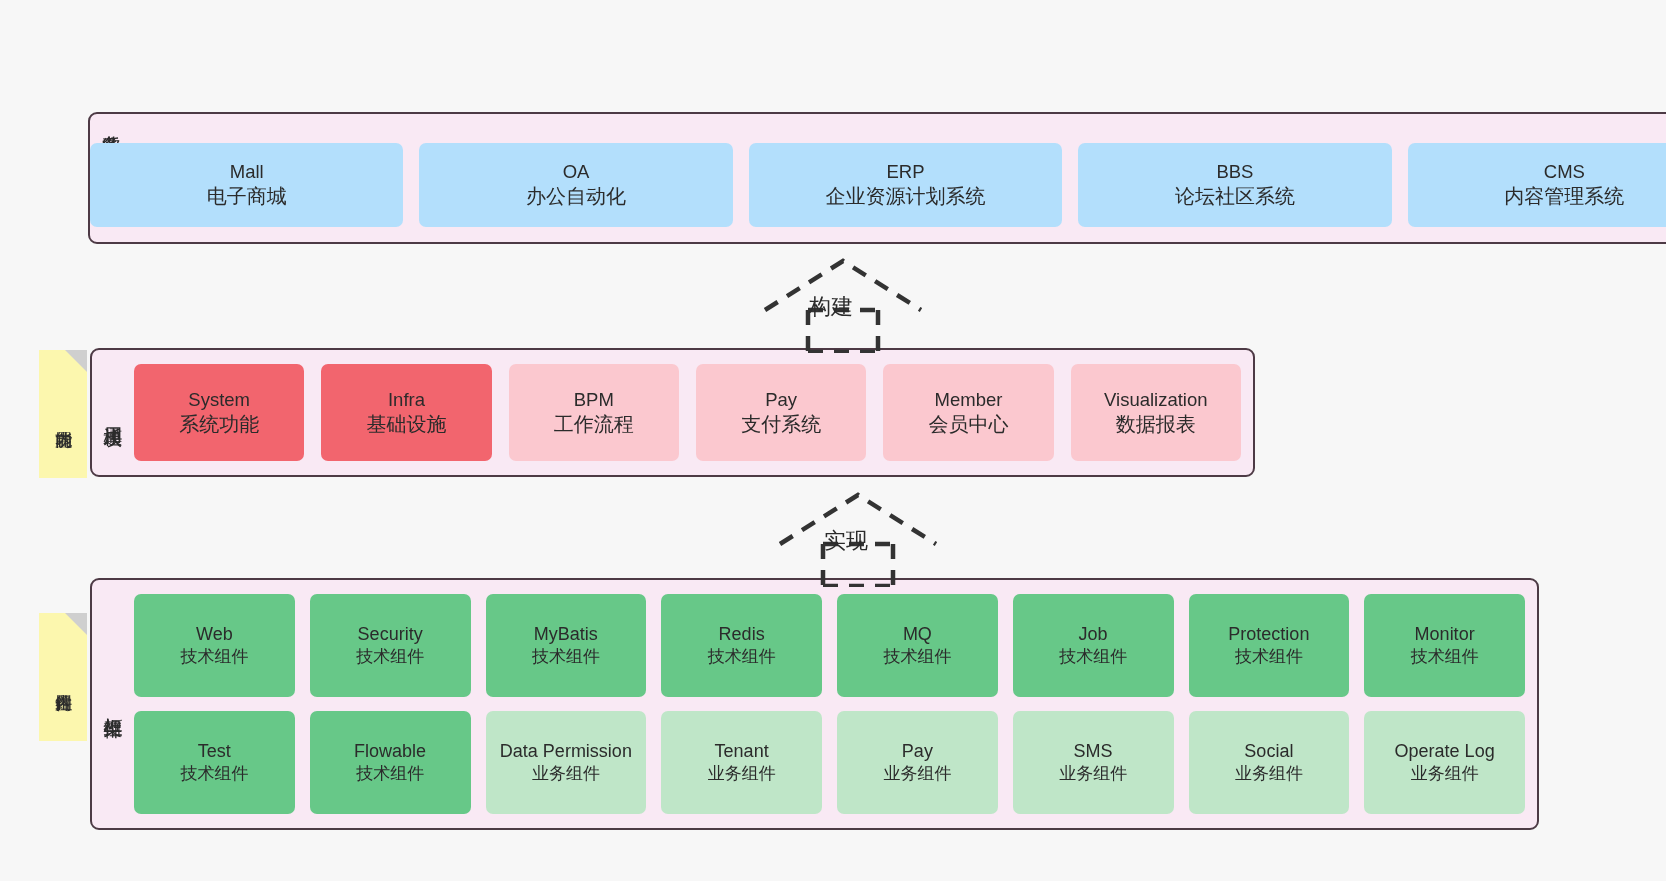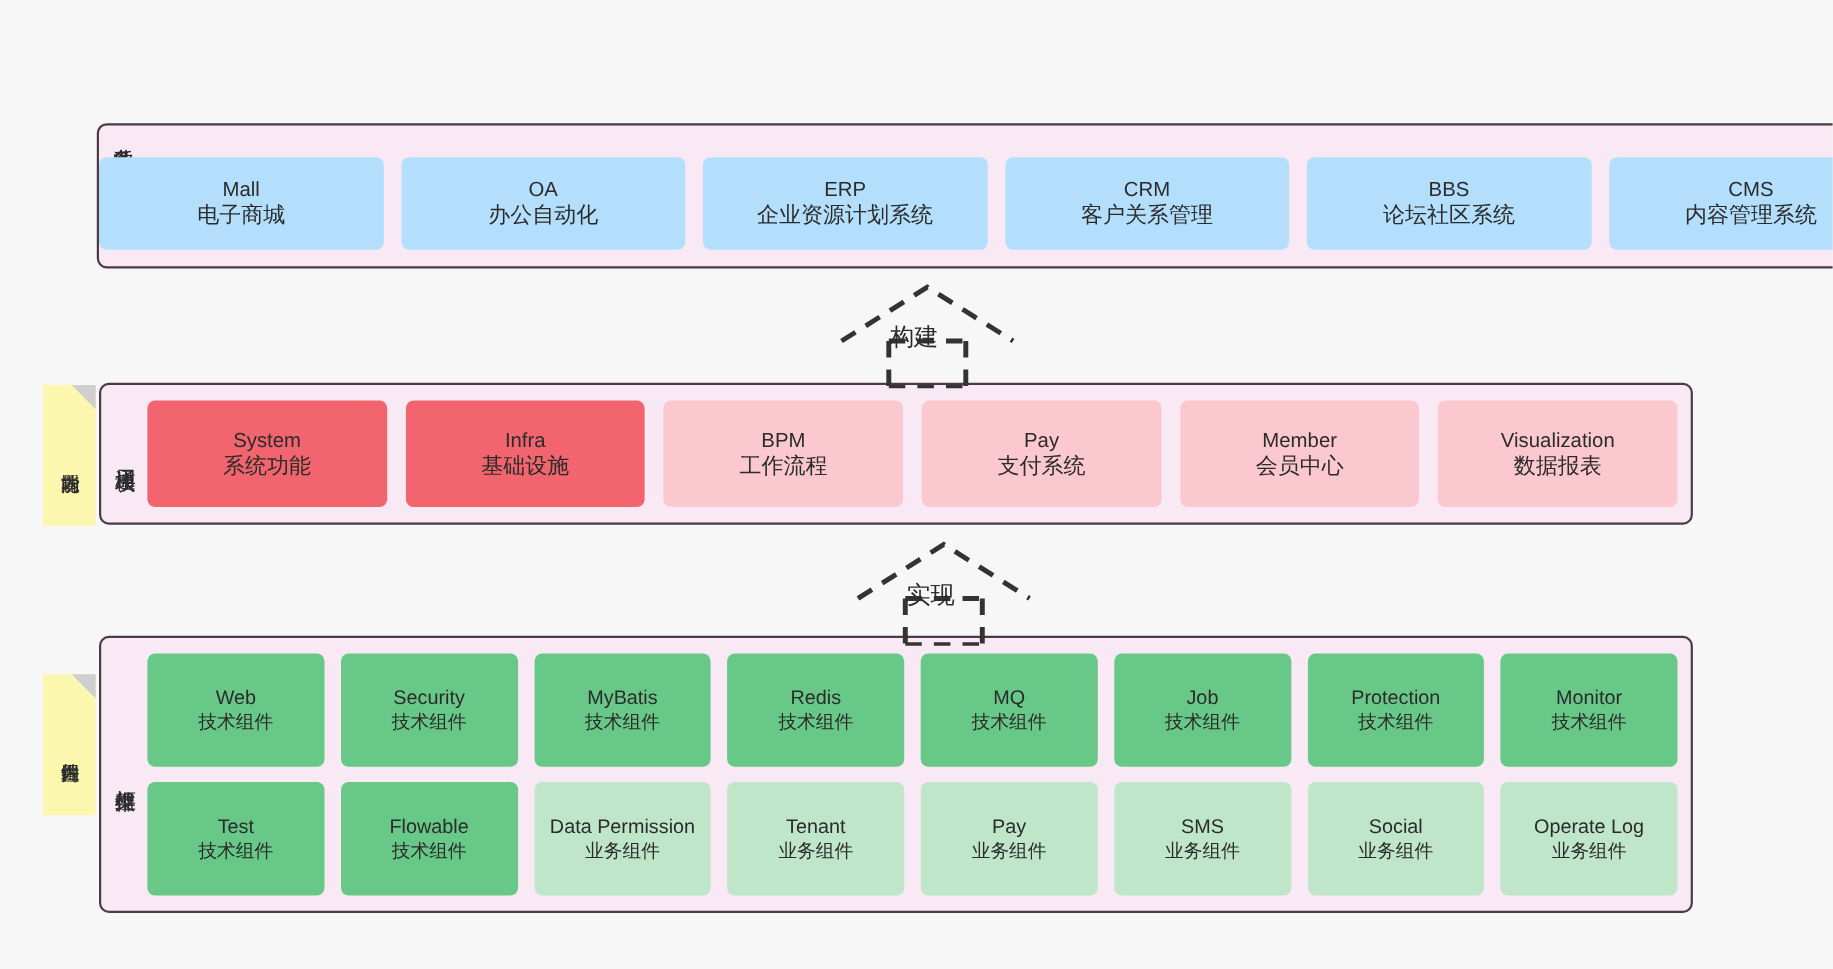--- a/index.html
+++ b/index.html
@@ -82,21 +82,21 @@
   }
   #layer-business .card {
     flex: 1 1 0;
     background: #b3dffc;
   }
 
   
   #layer-modules {
     left: 90px;
     top: 348px;
-    width: 1449px;
+    width: 1165px;
     height: 129px;
   }
   #layer-modules .cards {
     padding: 14px 12px 14px 0;
     gap: 17px;
   }
   #layer-modules .card { flex: 1 1 0; }
   .c-red  { background: #f2656e; }
   .c-pink { background: #fbc8cf; }
 
@@ -205,24 +205,20 @@
         <span class="ln ln1">Mall</span>
         <span class="ln ln2">电子商城</span>
       </div>
       <div class="card">
         <span class="ln ln1">OA</span>
         <span class="ln ln2">办公自动化</span>
       </div>
       <div class="card">
         <span class="ln ln1">ERP</span>
         <span class="ln ln2">企业资源计划系统</span>
-      </div>
-      <div class="card">
-        <span class="ln ln1">CRM</span>
-        <span class="ln ln2">客户关系管理</span>
       </div>
       <div class="card">
         <span class="ln ln1">BBS</span>
         <span class="ln ln2">论坛社区系统</span>
       </div>
       <div class="card">
         <span class="ln ln1">CMS</span>
         <span class="ln ln2">内容管理系统</span>
       </div>
     </div>

